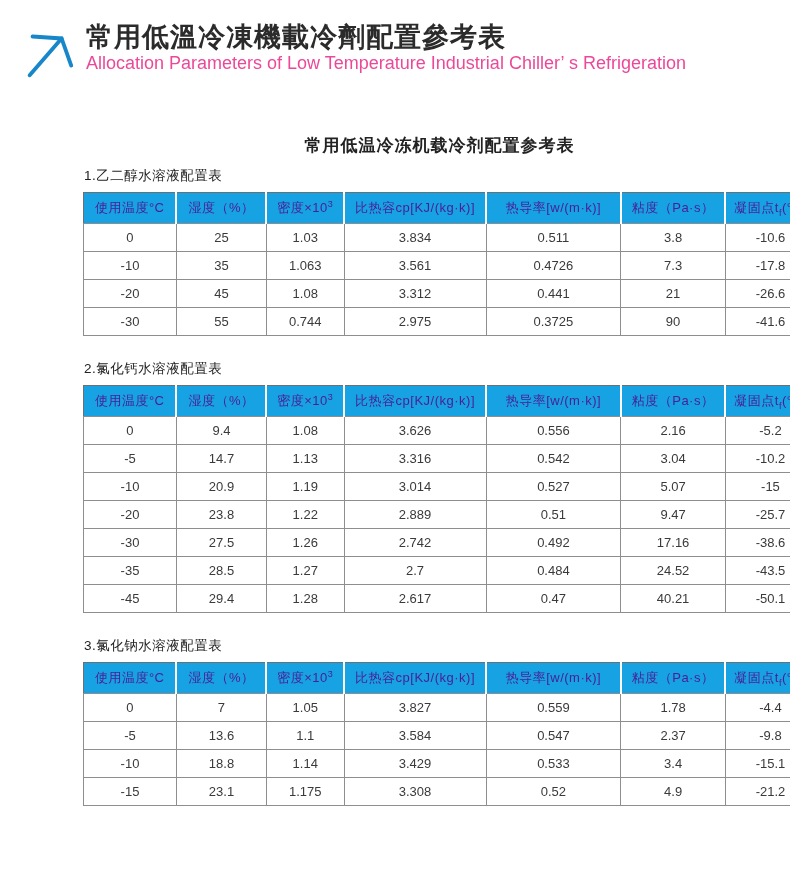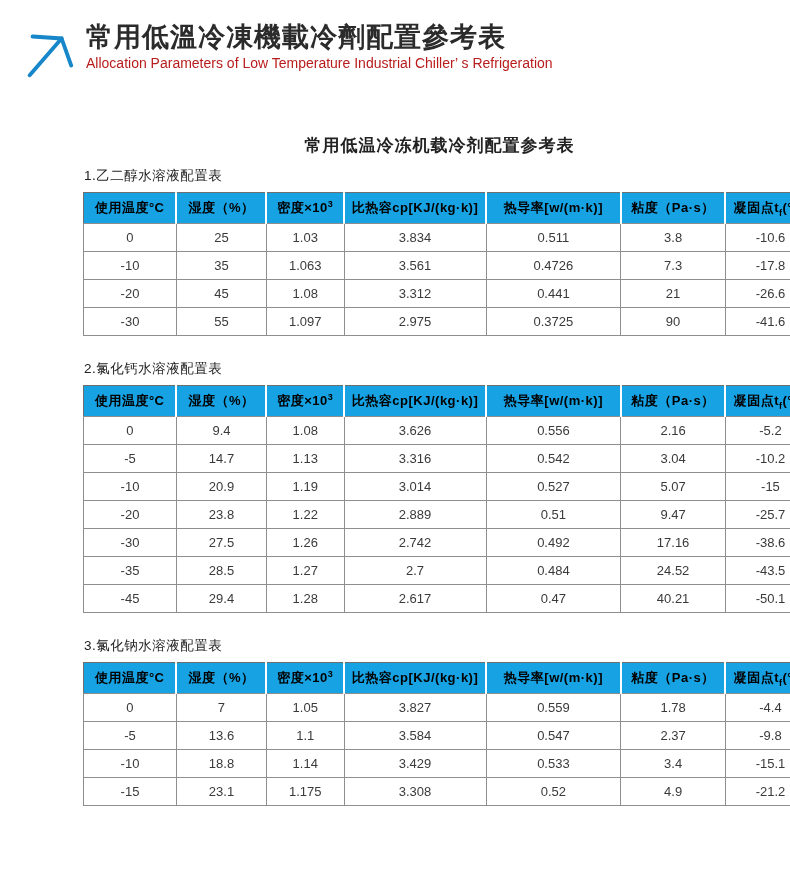--- a/index.html
+++ b/index.html
@@ -13,41 +13,41 @@
   }
   
   .brand{position:absolute;top:21px;left:18px;right:18px;height:62px;}
   .brand-logo{position:absolute;left:2px;top:2px;width:58px;height:58px;}
   .brand-text{margin-left:68px;}
   .brand-title{
     font-size:27px;font-weight:bold;color:#2b2b2b;
     letter-spacing:1px;line-height:32px;
   }
   .brand-subtitle{
-    font-size:14px;color:#b91c1c;line-height:19px;margin-top:1px;
+    font-size:18px;color:#ec4899;line-height:19px;margin-top:1px;
     letter-spacing:0px;
   }
   
   .doc{position:absolute;top:120px;left:30px;width:733px;margin-left:43px;}
   .doc-title{
     text-align:center;font-size:17px;font-weight:600;color:#222222;
     margin:14px 0 10px 0;letter-spacing:1px;
   }
   .section-label{
     font-size:13.5px;color:#222222;margin:0 0 7px 1px;letter-spacing:0.5px;
   }
   .sec{margin-top:0;padding-left:10px;}
   .sec + .sec{margin-top:24px;}
   table.data{
     width:733px;border-collapse:collapse;table-layout:fixed;
     border:1px solid #6f6f6f;
   }
   table.data th{
     background:var(--accent,#17a2e3);
-    color:#000000;font-weight:bold;font-size:13px;
+    color:#4c1d95;font-weight:normal;font-size:13px;
     height:30px;padding:0 2px;text-align:center;
     border:2px solid #ffffff;border-top:none;border-bottom:none;
     letter-spacing:0.5px;
   }
   table.data th:first-child{border-left:none;}
   table.data th:last-child{border-right:none;}
   table.data td{
     height:27px;font-size:13px;color:#3a3a3a;text-align:center;
     border:1px solid #8e8e8e;background:#ffffff;padding:0 2px;
   }
@@ -120,21 +120,21 @@
               <td>45</td>
               <td>1.08</td>
               <td>3.312</td>
               <td>0.441</td>
               <td>21</td>
               <td>-26.6</td>
             </tr>
             <tr>
               <td>-30</td>
               <td>55</td>
-              <td>1.097</td>
+              <td>0.744</td>
               <td>2.975</td>
               <td>0.3725</td>
               <td>90</td>
               <td>-41.6</td>
             </tr>
           </tbody>
       </table>
     </div>
 
     <div class="sec">

